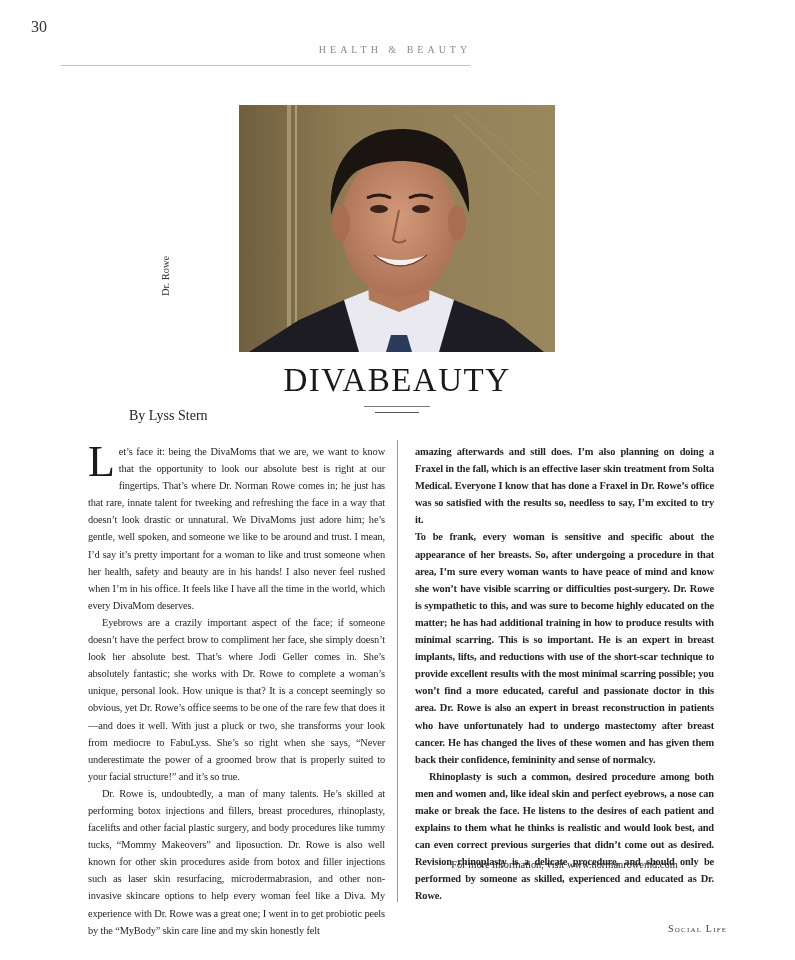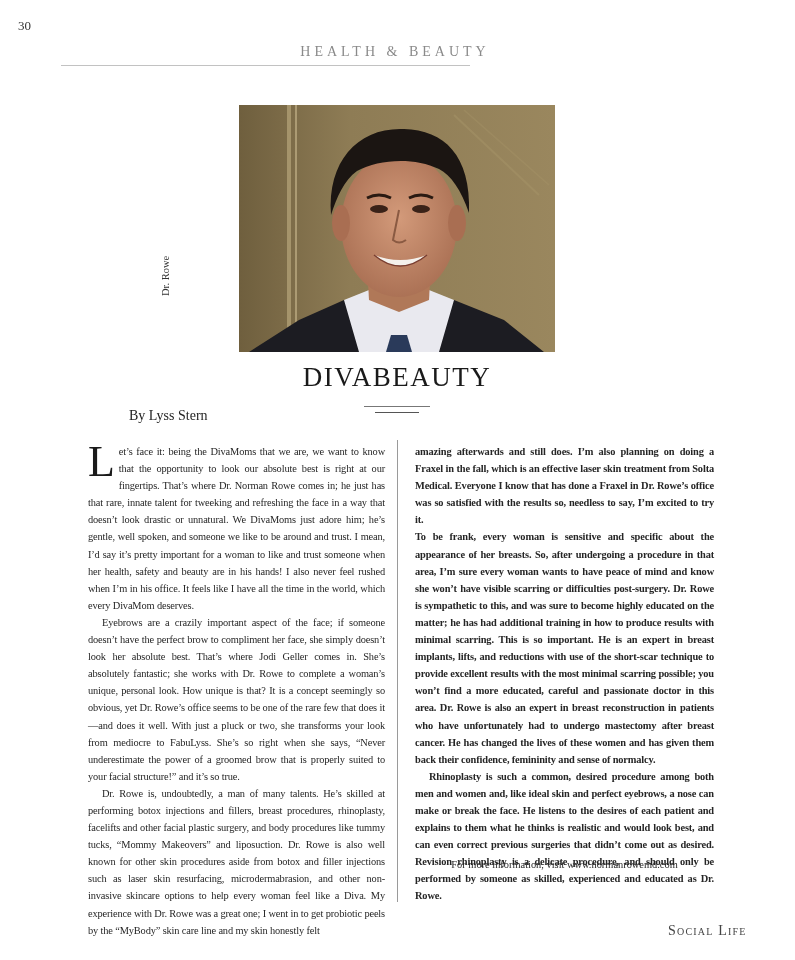--- a/index.html
+++ b/index.html
@@ -1,44 +1,44 @@
 <!DOCTYPE html>
 <html><head>
   <meta charset="utf-8">
   <style>
     html, body { margin: 0; padding: 0; background: #ffffff; }
     body {
       width: 795px; height: 960px; position: relative; overflow: hidden;
       font-family: "Liberation Serif", "DejaVu Serif", serif; color: #222;
     }
     .page-number {
-      position: absolute; left: 18px; top: 18px; font-size: 13px; color: #333;
+      position: absolute; left: 31px; top: 18px; font-size: 16px; color: #333;
     }
     .section-header {
       position: absolute; left: 61px; top: 44px; width: 410px; text-align: center;
-      letter-spacing: 4px; font-size: 14px; color: #8a8a8a;
+      letter-spacing: 4px; font-size: 10px; color: #8a8a8a;
       left: 190px;
     }
     .section-rule {
       position: absolute; left: 61px; top: 65px; width: 409px; height: 0;
       border-top: 1.5px solid #c2c2c2; left: 61px; width: 409px;
     }
     .section-rule { left: 61px; width: 409px; }
     .photo {
       position: absolute; left: 239px; top: 105px; width: 316px; height: 247px;
       overflow: hidden; background: #8c7a52;
     }
     .photo svg { display: block; width: 100%; height: 100%; }
     .photo-caption {
       position: absolute; left: 160px; top: 296px; font-size: 10.5px; color: #333;
       transform: rotate(-90deg); transform-origin: left top; white-space: nowrap;
     }
     .title {
       position: absolute; left: 239px; top: 362px; width: 316px; text-align: center;
-      font-size: 27px; letter-spacing: 1.5px; color: #1a1a1a;
+      font-size: 33px; letter-spacing: 1.5px; color: #1a1a1a;
     }
     .title-rule-1 {
       position: absolute; left: 364px; top: 406px; width: 66px; border-top: 1px solid #777;
     }
     .title-rule-2 {
       position: absolute; left: 375px; top: 412px; width: 44px; border-top: 1px solid #555;
     }
     .byline {
       position: absolute; left: 121px; top: 408px; font-size: 14px; color: #1e1e1e; margin-left: 8px;
     }
@@ -55,21 +55,21 @@
       color: #1a1a1a;
     }
     .col-divider {
       position: absolute; left: 397px; top: 440px; height: 462px; border-left: 1px solid #9a9a9a;
     }
     .contact {
       position: absolute; left: 415px; top: 856px; width: 299px; text-align: center;
       font-size: 10.4px; line-height: 17px; color: #262626;
     }
     .footer {
-      position: absolute; left: 668px; top: 923px; font-size: 14px; letter-spacing: 1.2px;
+      position: absolute; left: 668px; top: 923px; font-size: 10px; letter-spacing: 1.2px;
       font-variant: small-caps; color: #444;
     }
   </style>
 </head>
 <body>
 
 <div class="page-number">30</div>
 <div class="section-header">HEALTH &amp; BEAUTY</div>
 <div class="section-rule"></div>
 

